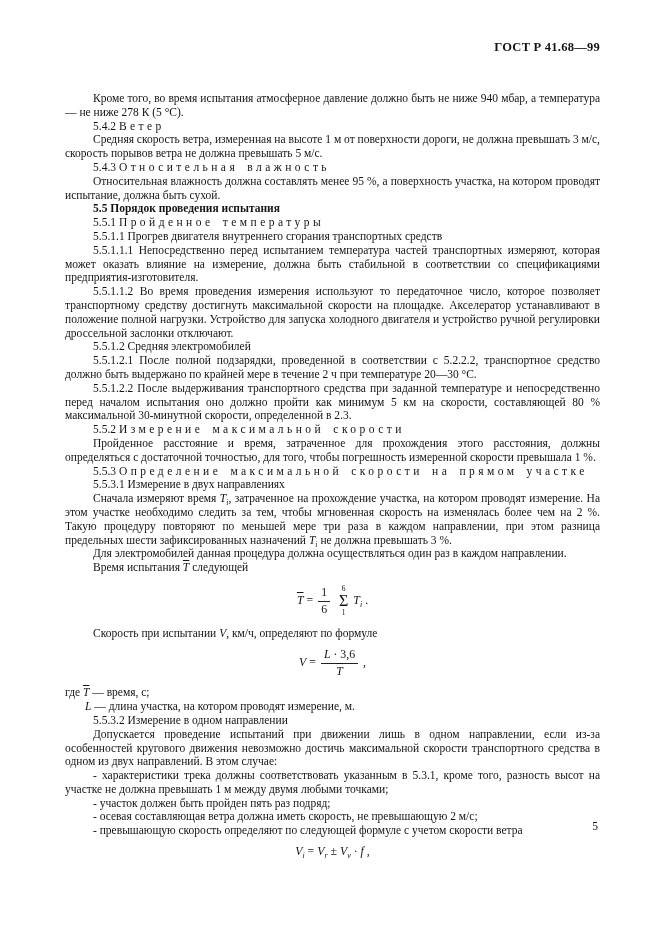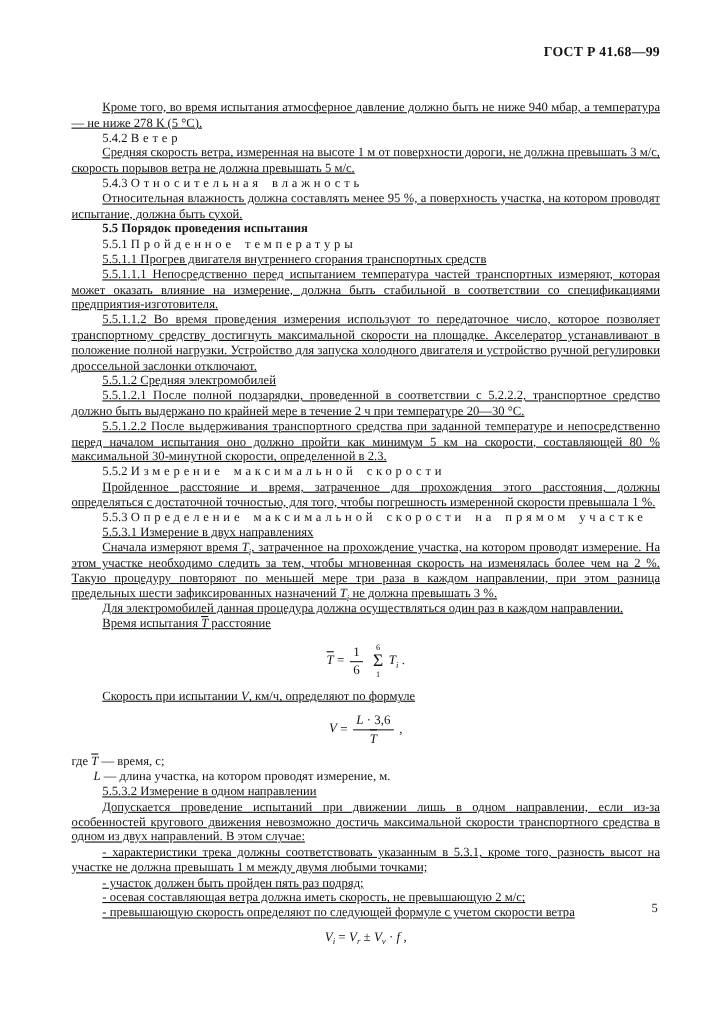--- a/index.html
+++ b/index.html
@@ -27,21 +27,21 @@
     margin-bottom: 37px;
     letter-spacing: 0.02em;
   }
   .doc-body { width: 535px; }
   .blk {
     margin: 0;
     font-size: 11.5px;
     line-height: 13.8px;
     text-align: justify;
   }
-  .blk.body   { text-indent: 28px; text-decoration: underline; }
+  .blk.body   { text-indent: 28px; }
   .blk.head-spaced { text-indent: 28px; white-space: nowrap; overflow: hidden; }
   .blk.head-bold   { text-indent: 28px; font-weight: bold; }
   .blk.noindent    { text-indent: 0; }
   .blk.hang        { text-indent: 20px; }
   .sp   { letter-spacing: 0.30em; word-spacing: 0.25em; }
   .i    { font-style: italic; }
   .iovl { font-style: italic; text-decoration: overline; }
   sub.i { font-size: 8px; font-style: italic; line-height: 0; }
   .formula {
     text-align: center;
@@ -97,21 +97,21 @@
       <p class="blk body"><span class="">5.5.1.1.2 Во время проведения измерения используют то передаточное число, которое позволяет транспортному средству достигнуть максимальной скорости на площадке. Акселератор устанавливают в положение полной нагрузки. Устройство для запуска холодного двигателя и устройство ручной регулировки дроссельной заслонки отключают.</span></p>
       <p class="blk body"><span class="">5.5.1.2 Средняя электромобилей</span></p>
       <p class="blk body"><span class="">5.5.1.2.1 После полной подзарядки, проведенной в соответствии с 5.2.2.2, транспортное средство должно быть выдержано по крайней мере в течение 2 ч при температуре 20—30 °С.</span></p>
       <p class="blk body"><span class="">5.5.1.2.2 После выдерживания транспортного средства при заданной температуре и непосредственно перед началом испытания оно должно пройти как минимум 5 км на скорости, составляющей 80 % максимальной 30-минутной скорости, определенной в 2.3.</span></p>
       <p class="blk head-spaced"><span class="">5.5.2 </span><span class="sp">Измерение максимальной скорости</span></p>
       <p class="blk body"><span class="">Пройденное расстояние и время, затраченное для прохождения этого расстояния, должны определяться с достаточной точностью, для того, чтобы погрешность измеренной скорости превышала 1 %.</span></p>
       <p class="blk head-spaced"><span class="">5.5.3 </span><span class="sp">Определение максимальной скорости на прямом участке</span></p>
       <p class="blk body"><span class="">5.5.3.1 Измерение в двух направлениях</span></p>
       <p class="blk body"><span class="">Сначала измеряют время </span><span class="i">T</span><sub class="i">i</sub><span class="">, затраченное на прохождение участка, на котором проводят измерение. На этом участке необходимо следить за тем, чтобы мгновенная скорость на изменялась более чем на 2 %. Такую процедуру повторяют по меньшей мере три раза в каждом направлении, при этом разница предельных шести зафиксированных назначений </span><span class="i">T</span><sub class="i">i</sub><span class=""> не должна превышать 3 %.</span></p>
       <p class="blk body"><span class="">Для электромобилей данная процедура должна осуществляться один раз в каждом направлении.</span></p>
-      <p class="blk body"><span class="">Время испытания </span><span class="iovl">T</span><span class=""> расстояние</span></p>
+      <p class="blk body"><span class="">Время испытания </span><span class="iovl">T</span><span class=""> следующей</span></p>
   <div class="formula tall">
     <span class="iovl">T</span><span class="feq">=</span><span class="frac"><span class="fnum">1</span><span class="fden">6</span></span><span class="sumop">
           <span class="lim">6</span>
           <span class="sigma">Σ</span>
           <span class="lim">1</span>
         </span><span class="i">T</span><sub class="i">i</sub><span class="ftail">.</span>
   </div>
 <p class="blk body"><span class="">Скорость при испытании </span><span class="i">V</span><span class="">, км/ч, определяют по формуле</span></p>
   <div class="formula">
     <span class="i">V</span><span class="feq">=</span><span class="frac"><span class="fnum"><span class="i">L</span><span> · 3,6</span></span><span class="fden iovl">T</span></span><span class="ftail">,</span>

